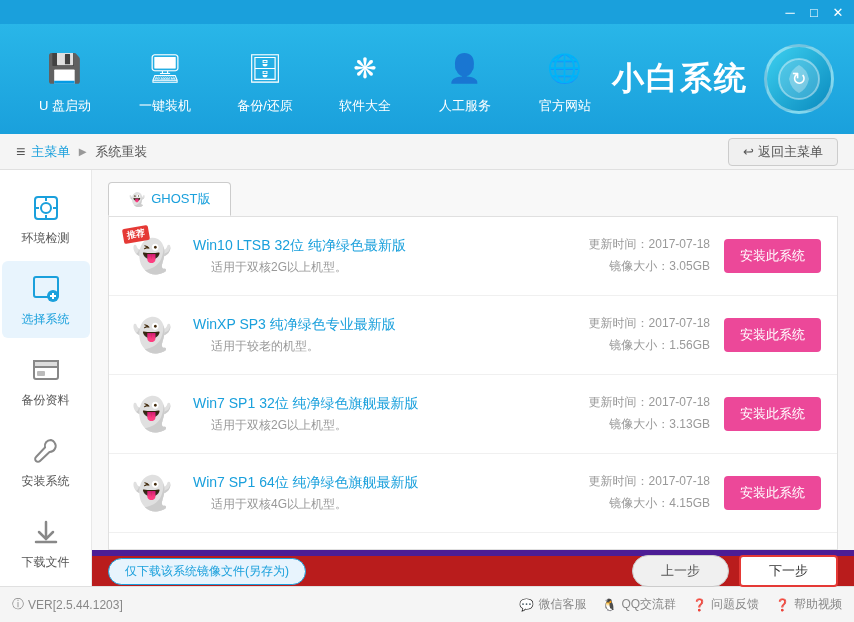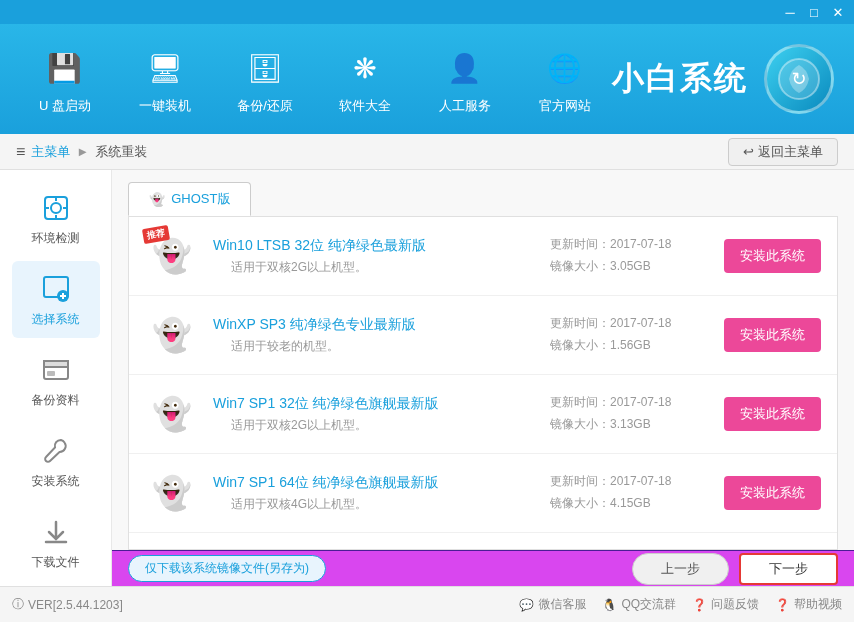--- a/index.html
+++ b/index.html
@@ -123,21 +123,21 @@
     }
 
     
     .main-layout {
       display: flex;
       height: calc(622px - 24px - 110px - 36px - 36px);
     }
 
     
     .sidebar {
-      width: 112px;
+      width: 92px;
       background: white;
       border-right: 1px solid #e8e8e8;
       display: flex;
       flex-direction: column;
       align-items: center;
       padding-top: 10px;
       gap: 4px;
     }
     .sidebar-item {
       display: flex;
@@ -244,21 +244,21 @@
       color: #1aa0dc;
       font-weight: 500;
       margin-bottom: 4px;
     }
     .system-desc {
       font-size: 12px;
       color: #999;
       margin-left: 18px;
     }
     .system-meta {
-      text-align: left;
+      text-align: right;
       font-size: 12px;
       color: #999;
       line-height: 1.8;
       min-width: 160px;
     }
     .install-btn {
       background: #ec4899;
       color: white;
       border: none;
       border-radius: 4px;
@@ -270,22 +270,22 @@
     }
 
     
     .system-list::-webkit-scrollbar { width: 6px; }
     .system-list::-webkit-scrollbar-track { background: #f0f0f0; }
     .system-list::-webkit-scrollbar-thumb { background: #ccc; border-radius: 3px; }
 
     
     .bottom-bar {
       height: 36px;
-      background: #d946ef;
-      border-top: 1px solid #4c1d95;
+      background: #b91c1c;
+      border-top: 6px solid #4c1d95;
       display: flex;
       align-items: center;
       justify-content: space-between;
       padding: 0 16px;
     }
     .download-only-btn {
       background: #e8f4fd;
       border: 1px solid #1aa0dc;
       color: #1aa0dc;
       border-radius: 16px;

